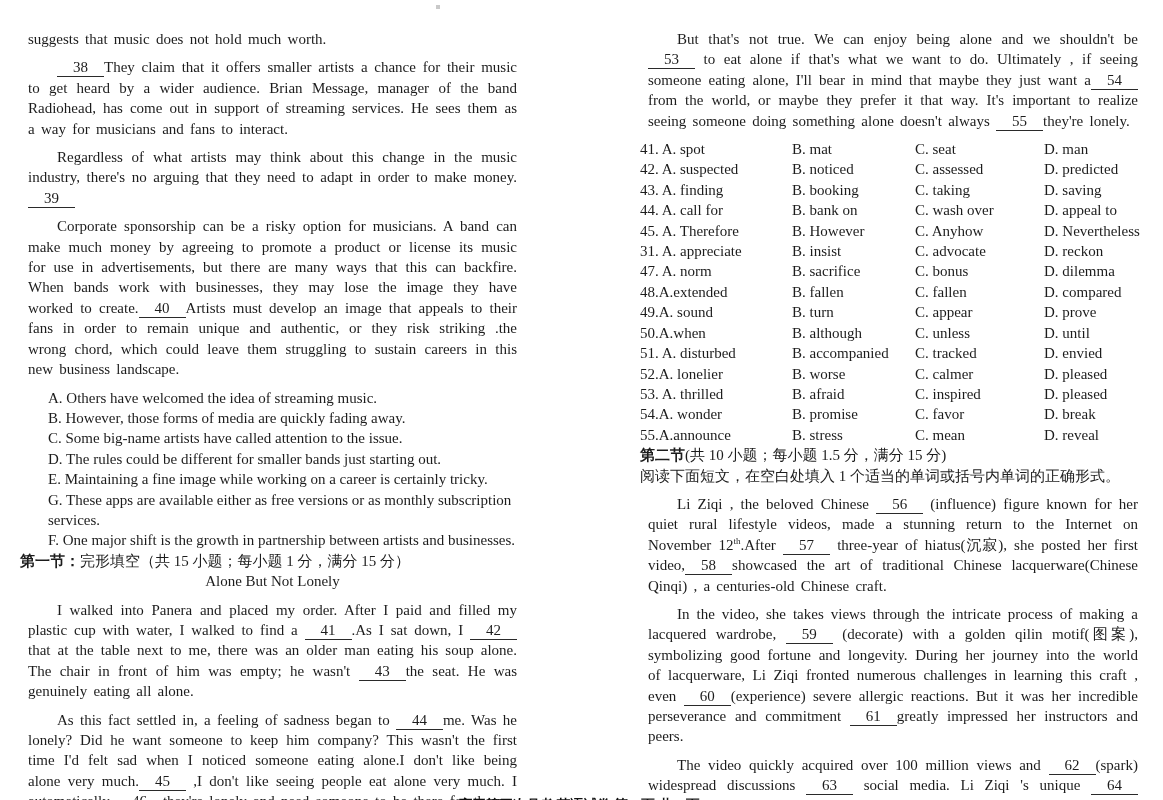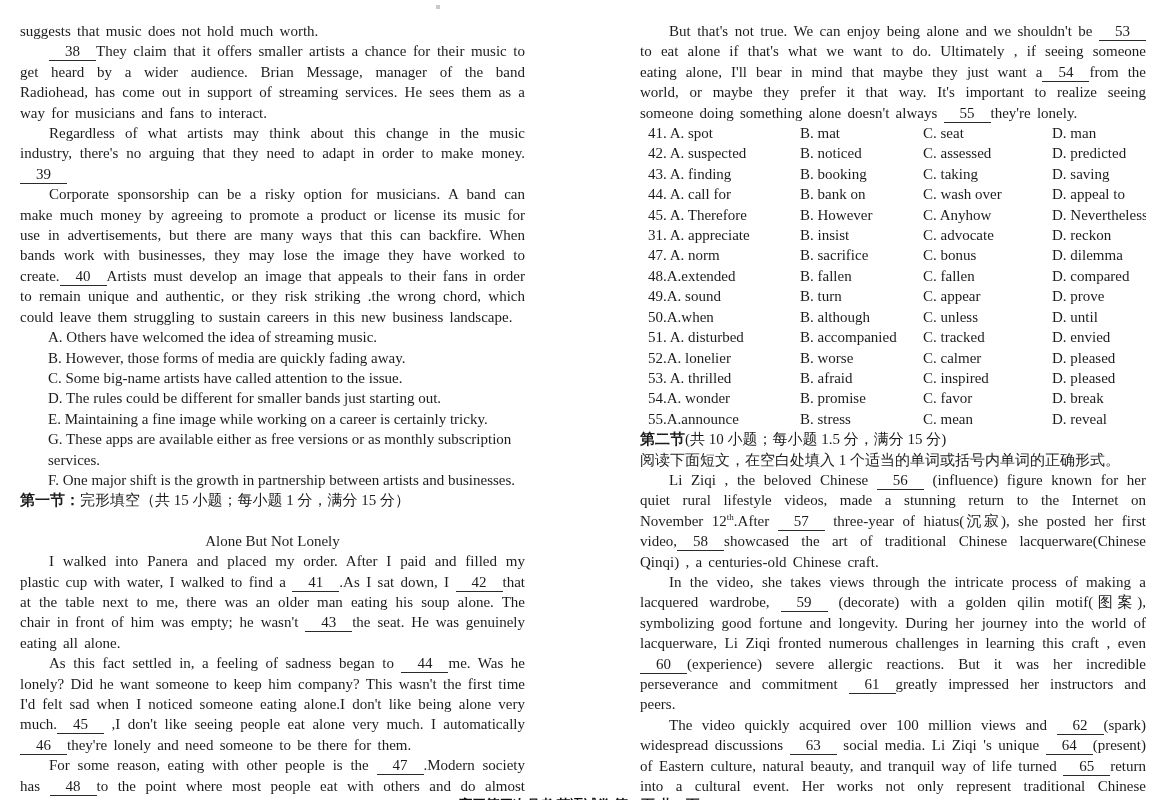--- a/index.html
+++ b/index.html
@@ -9,37 +9,37 @@
     background:#ffffff;
     overflow:hidden;
     font-family:"Liberation Serif","DejaVu Serif",serif;
     font-size:15px;
     line-height:20.4px;
     color:#1c1c1c;
   }
   .col{position:absolute;top:21px;}
   .col-left{left:20px;width:505px;}
   .col-right{left:640px;width:506px;}
-  .para{margin:0;text-align:justify;word-spacing:2.5px;font-family:Liberation Serif, serif;}
+  .para{margin:8px;text-align:justify;word-spacing:2.5px;font-family:Liberation Serif, serif;}
   .indent{text-indent:29px;}
   .blank{
     display:inline-block;
     border-bottom:1.4px solid #2a2a2a;
     padding:0 16px;
     line-height:17px;
     text-indent:0;
   }
   sup{font-size:9px;line-height:0;}
   .abc-list{padding-left:28px;}
   .abc-item{text-align:left;}
   .heading{font-weight:bold;}
   .h-bold{font-weight:bold;}
-  .cloze-title{text-align:center;margin-top:20px;}
+  .cloze-title{text-align:center;}
   .opt-table{width:100%;}
-  .opt-row{display:grid;grid-template-columns:152px 123px 129px 1fr;margin-left:8px;}
+  .opt-row{display:grid;grid-template-columns:152px 123px 129px 1fr;}
   .opt-cell{text-align:left;white-space:nowrap;overflow:hidden;}
   .footer{
     position:absolute;left:0;top:779px;width:100%;
     text-align:center;font-weight:bold;font-size:13.5px;color:#111;margin-top:16px;
   }
   .speck{position:absolute;left:436px;top:5px;width:4px;height:4px;background:#c9c9c9;}
 </style>
 </head>
 <body>
 

